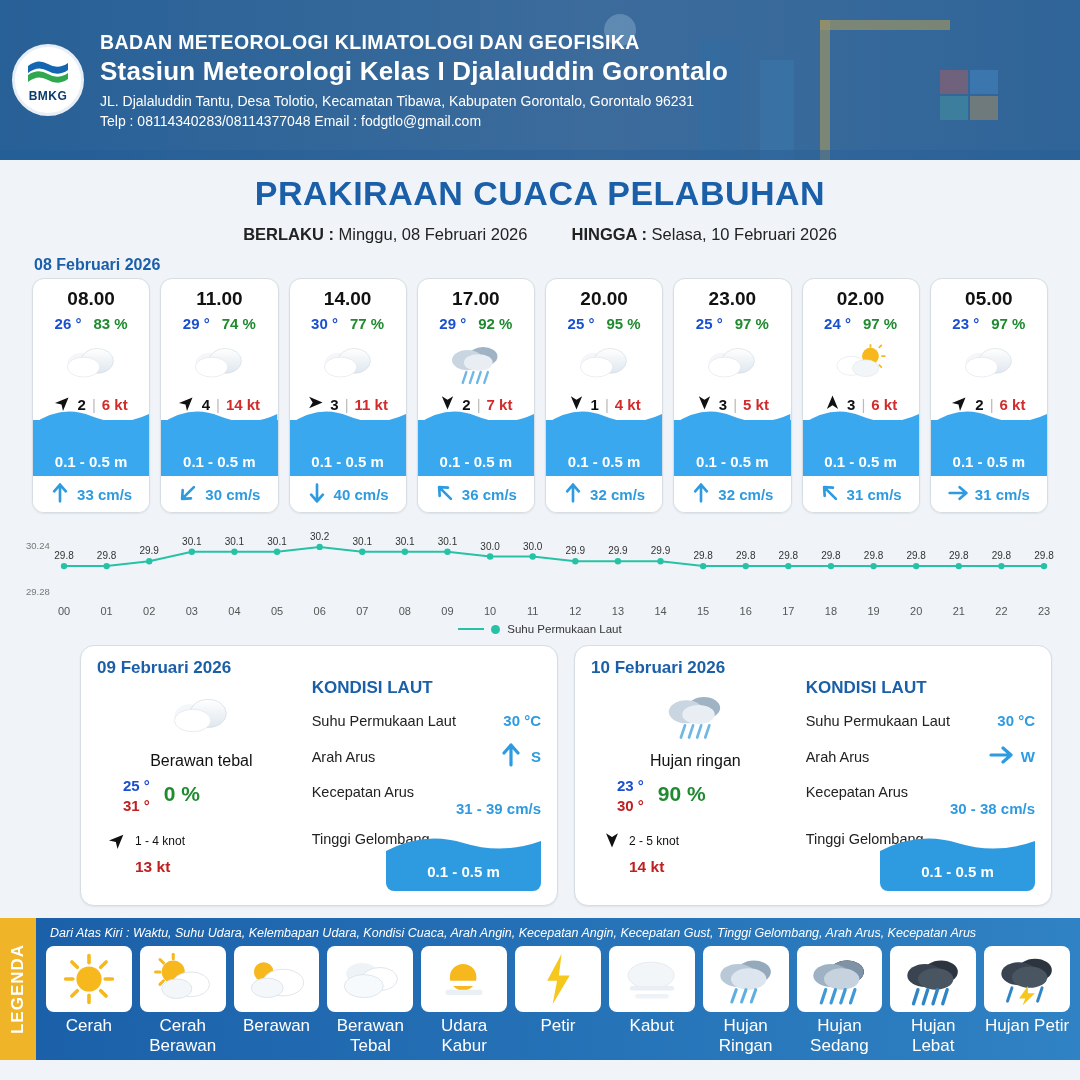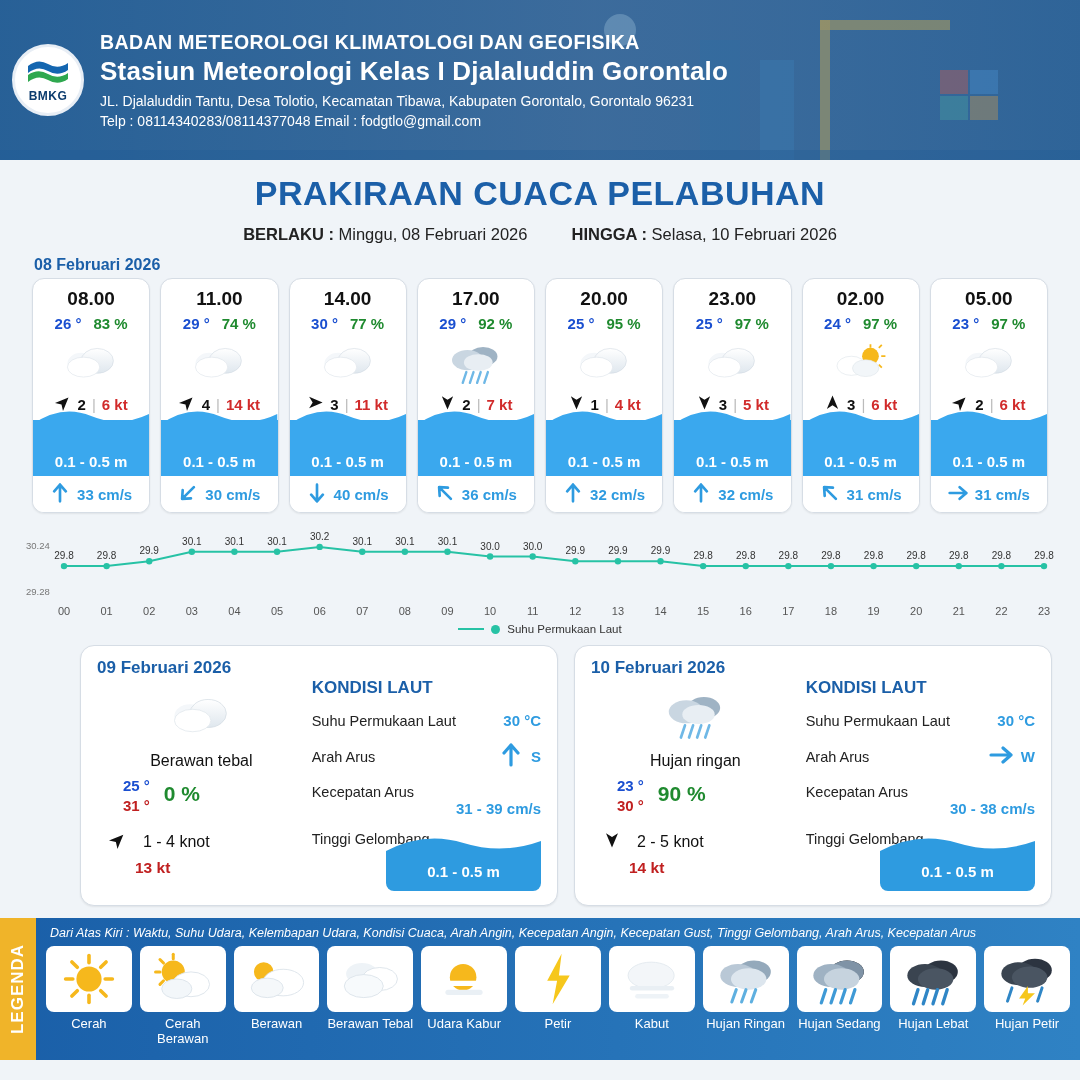--- a/index.html
+++ b/index.html
@@ -165,22 +165,22 @@
   .day-right { width: 53%; padding-left: 6px; }
   .day-date { font-size: 17px; font-weight: bold; color: #1b5fa8; }
   .day-icon { height: 66px; display: flex; align-items: center; justify-content: center; margin-top: 6px;}
   .day-cond { text-align: center; font-size: 16px; color: #111; margin-top: 2px; }
   .day-th { display: flex; align-items: flex-start; gap: 14px; margin-top: 6px; padding-left: 26px;}
   .day-temps { font-size: 15px; font-weight: bold; line-height: 1.35; }
   .t-min { color: #1a4fd0; }
   .t-max { color: #c02020; }
   .day-hum { font-size: 21px; font-weight: bold; color: #1f8a2f; margin-top: 6px; }
   .day-wind {
-    display: flex; align-items: center; gap: 16px; margin-top: 14px;
-    font-size: 16px; color: #111; padding-left: 12px;
+    display: flex; align-items: center; gap: 8px; margin-top: 14px;
+    font-size: 12px; color: #111; padding-left: 12px;
   }
   .day-gust { font-size: 15.5px; font-weight: bold; color: #c02020; margin-top: 6px; padding-left: 38px;}
   .sea-title { font-size: 17px; font-weight: bold; color: #1b5fa8; margin-top: 20px; }
   .sea-row {
     display: flex; align-items: center; justify-content: space-between;
     font-size: 14.5px; color: #222; margin-top: 14px;
   }
   .sea-val { color: #2e9be0; font-size: 15px; font-weight: bold; }
   .sea-dir { display: flex; align-items: center; gap: 8px; }
   .sea-curspeed { text-align: right; font-size: 15px; font-weight: bold; color: #2e9be0; margin-top: 6px; }
@@ -219,21 +219,21 @@
   .legend-body { flex: 1; padding: 8px 10px 6px 10px; }
   .legend-note {
     color: #fff; font-size: 12.5px; font-style: italic; margin-bottom: 6px; padding-left: 4px;
   }
   .legend-items { display: flex; gap: 8px; }
   .leg-item { flex: 1 1 0; text-align: center; }
   .leg-box {
     background: #fff; border-radius: 8px; height: 66px;
     display: flex; align-items: center; justify-content: center;
   }
-  .leg-label { color: #fff; font-size: 13px; margin-top: 4px; }
+  .leg-label { color: #fff; font-size: 17px; margin-top: 4px; }
 </style>
 </head>
 <body>
 
 <div class="header">
   <div class="header-bg"></div>
   <svg class="header-deco" viewBox="0 0 1080 160" preserveAspectRatio="none">
     <rect x="700" y="40" width="40" height="120" fill="#2a6ea6" opacity=".5"></rect>
     <rect x="760" y="60" width="34" height="100" fill="#3b86bf" opacity=".5"></rect>
     <rect x="820" y="20" width="10" height="140" fill="#e8b53c" opacity=".7"></rect>

